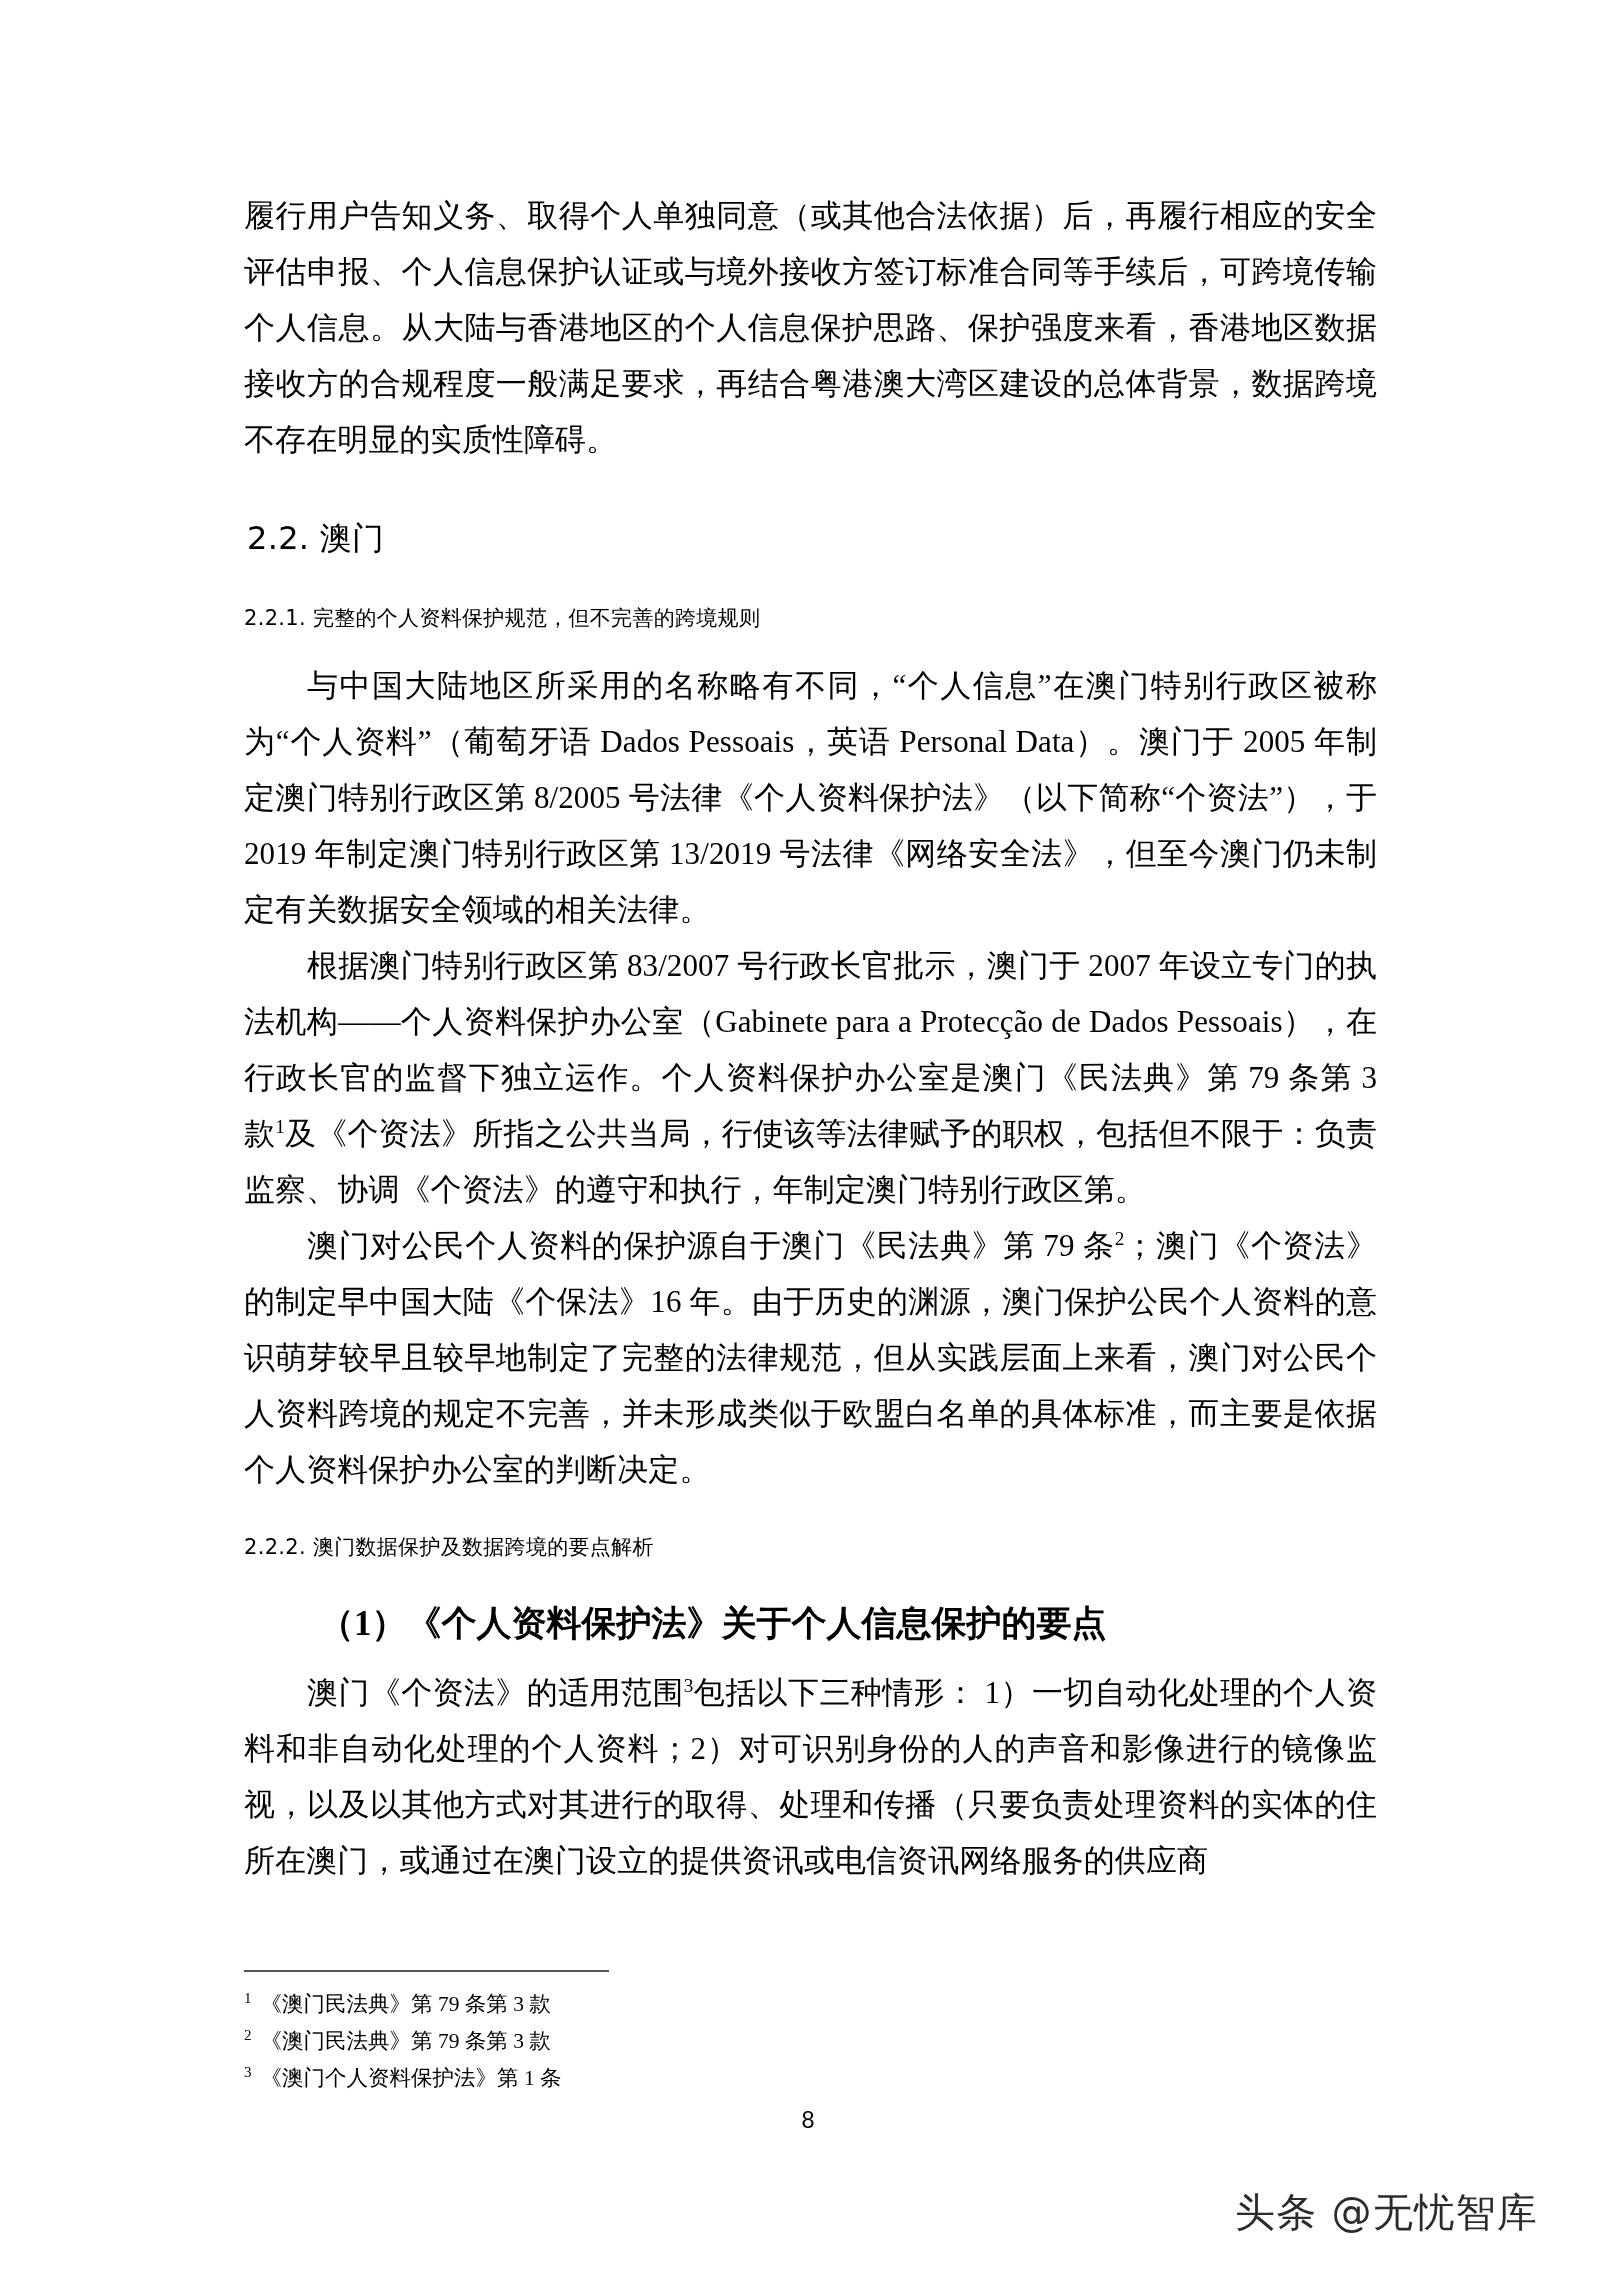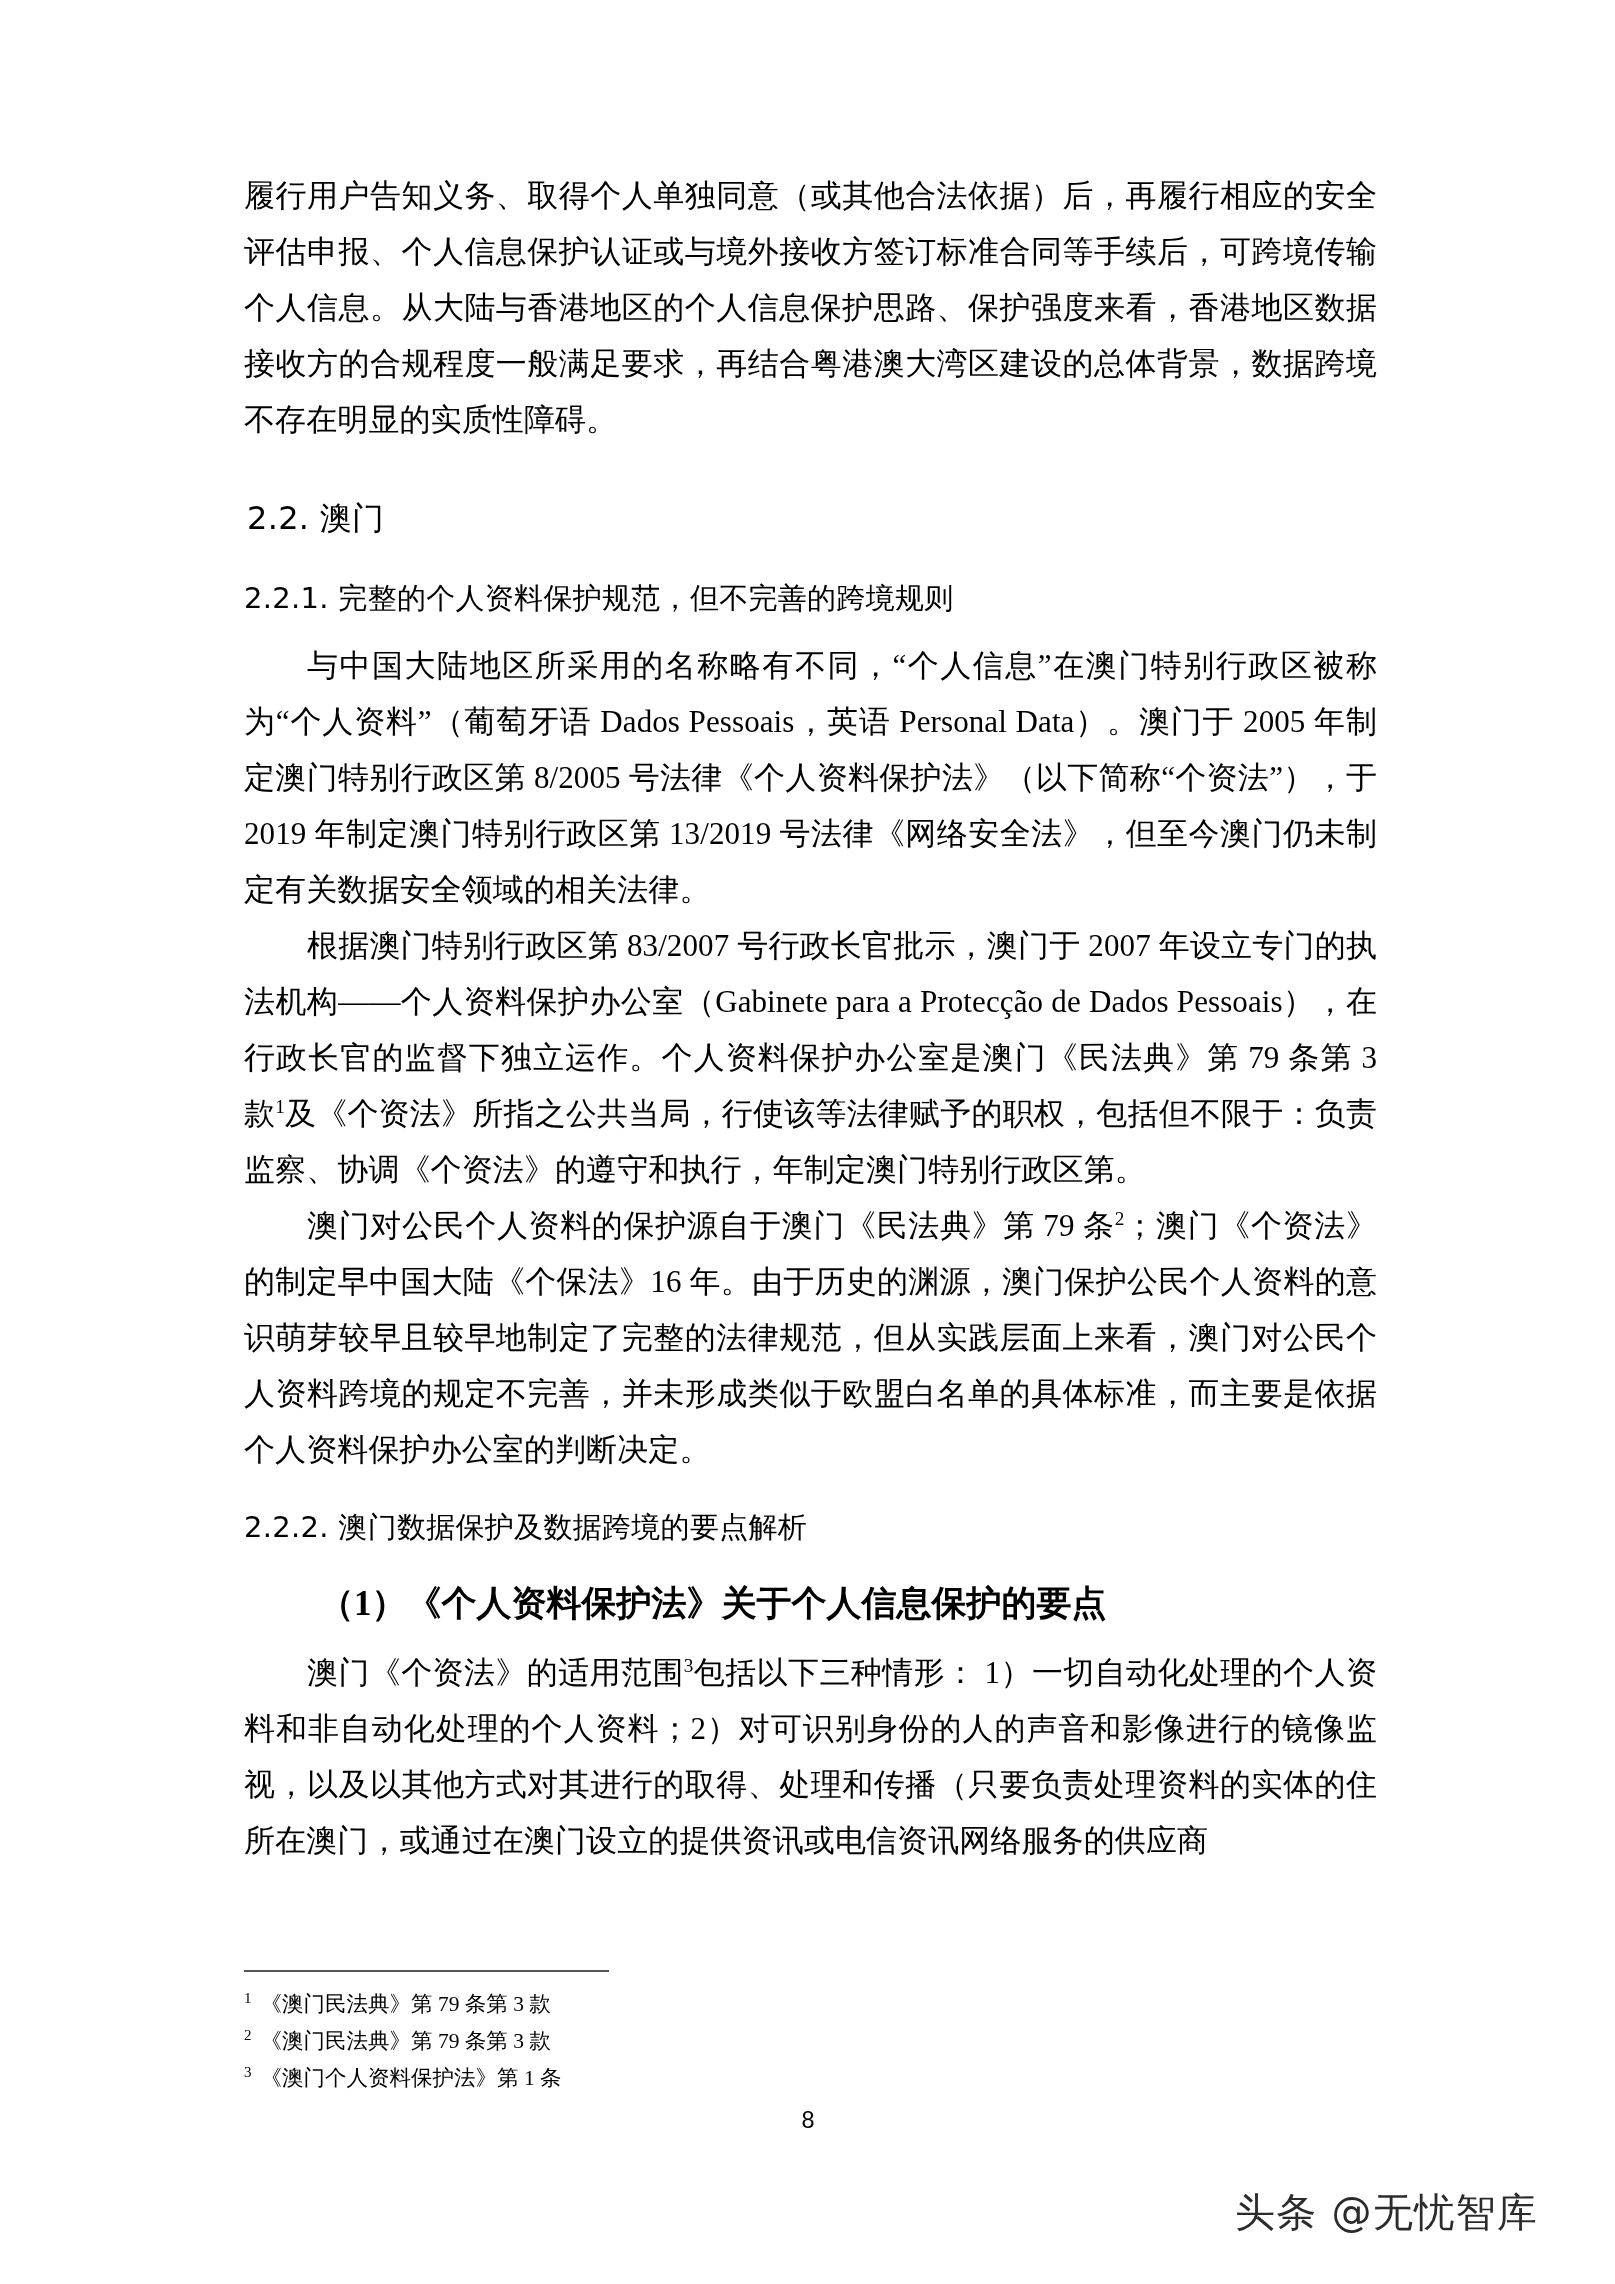--- a/index.html
+++ b/index.html
@@ -19,21 +19,21 @@
     height: 2284px;
     background: #ffffff;
     overflow: hidden;
     box-sizing: border-box;
   }
 
   
   #content {
     position: absolute;
     left: 244px;
-    top: 168px;
+    top: 188px;
     width: 1133px;
   }
 
   p.body-par {
     margin: 0;
     font-size: 31px;
     line-height: 56px;
     text-align: justify;
     text-justify: inter-ideograph;
     letter-spacing: 0.1px;
@@ -51,21 +51,21 @@
     font-weight: normal;
     font-size: 32px;
     line-height: 48px;
     letter-spacing: 0.3px;
   }
 
   h3.h-sub {
     margin: 0;
     font-family: "DejaVu Sans", "Liberation Sans", sans-serif;
     font-weight: normal;
-    font-size: 29px;
+    font-size: 21px;
     line-height: 46px;
     letter-spacing: 0.3px;
   }
 
   h4.h-item {
     margin: 12px;
     font-family: Liberation Serif, serif;
     font-weight: bold;
     font-size: 35px;
     line-height: 50px;

